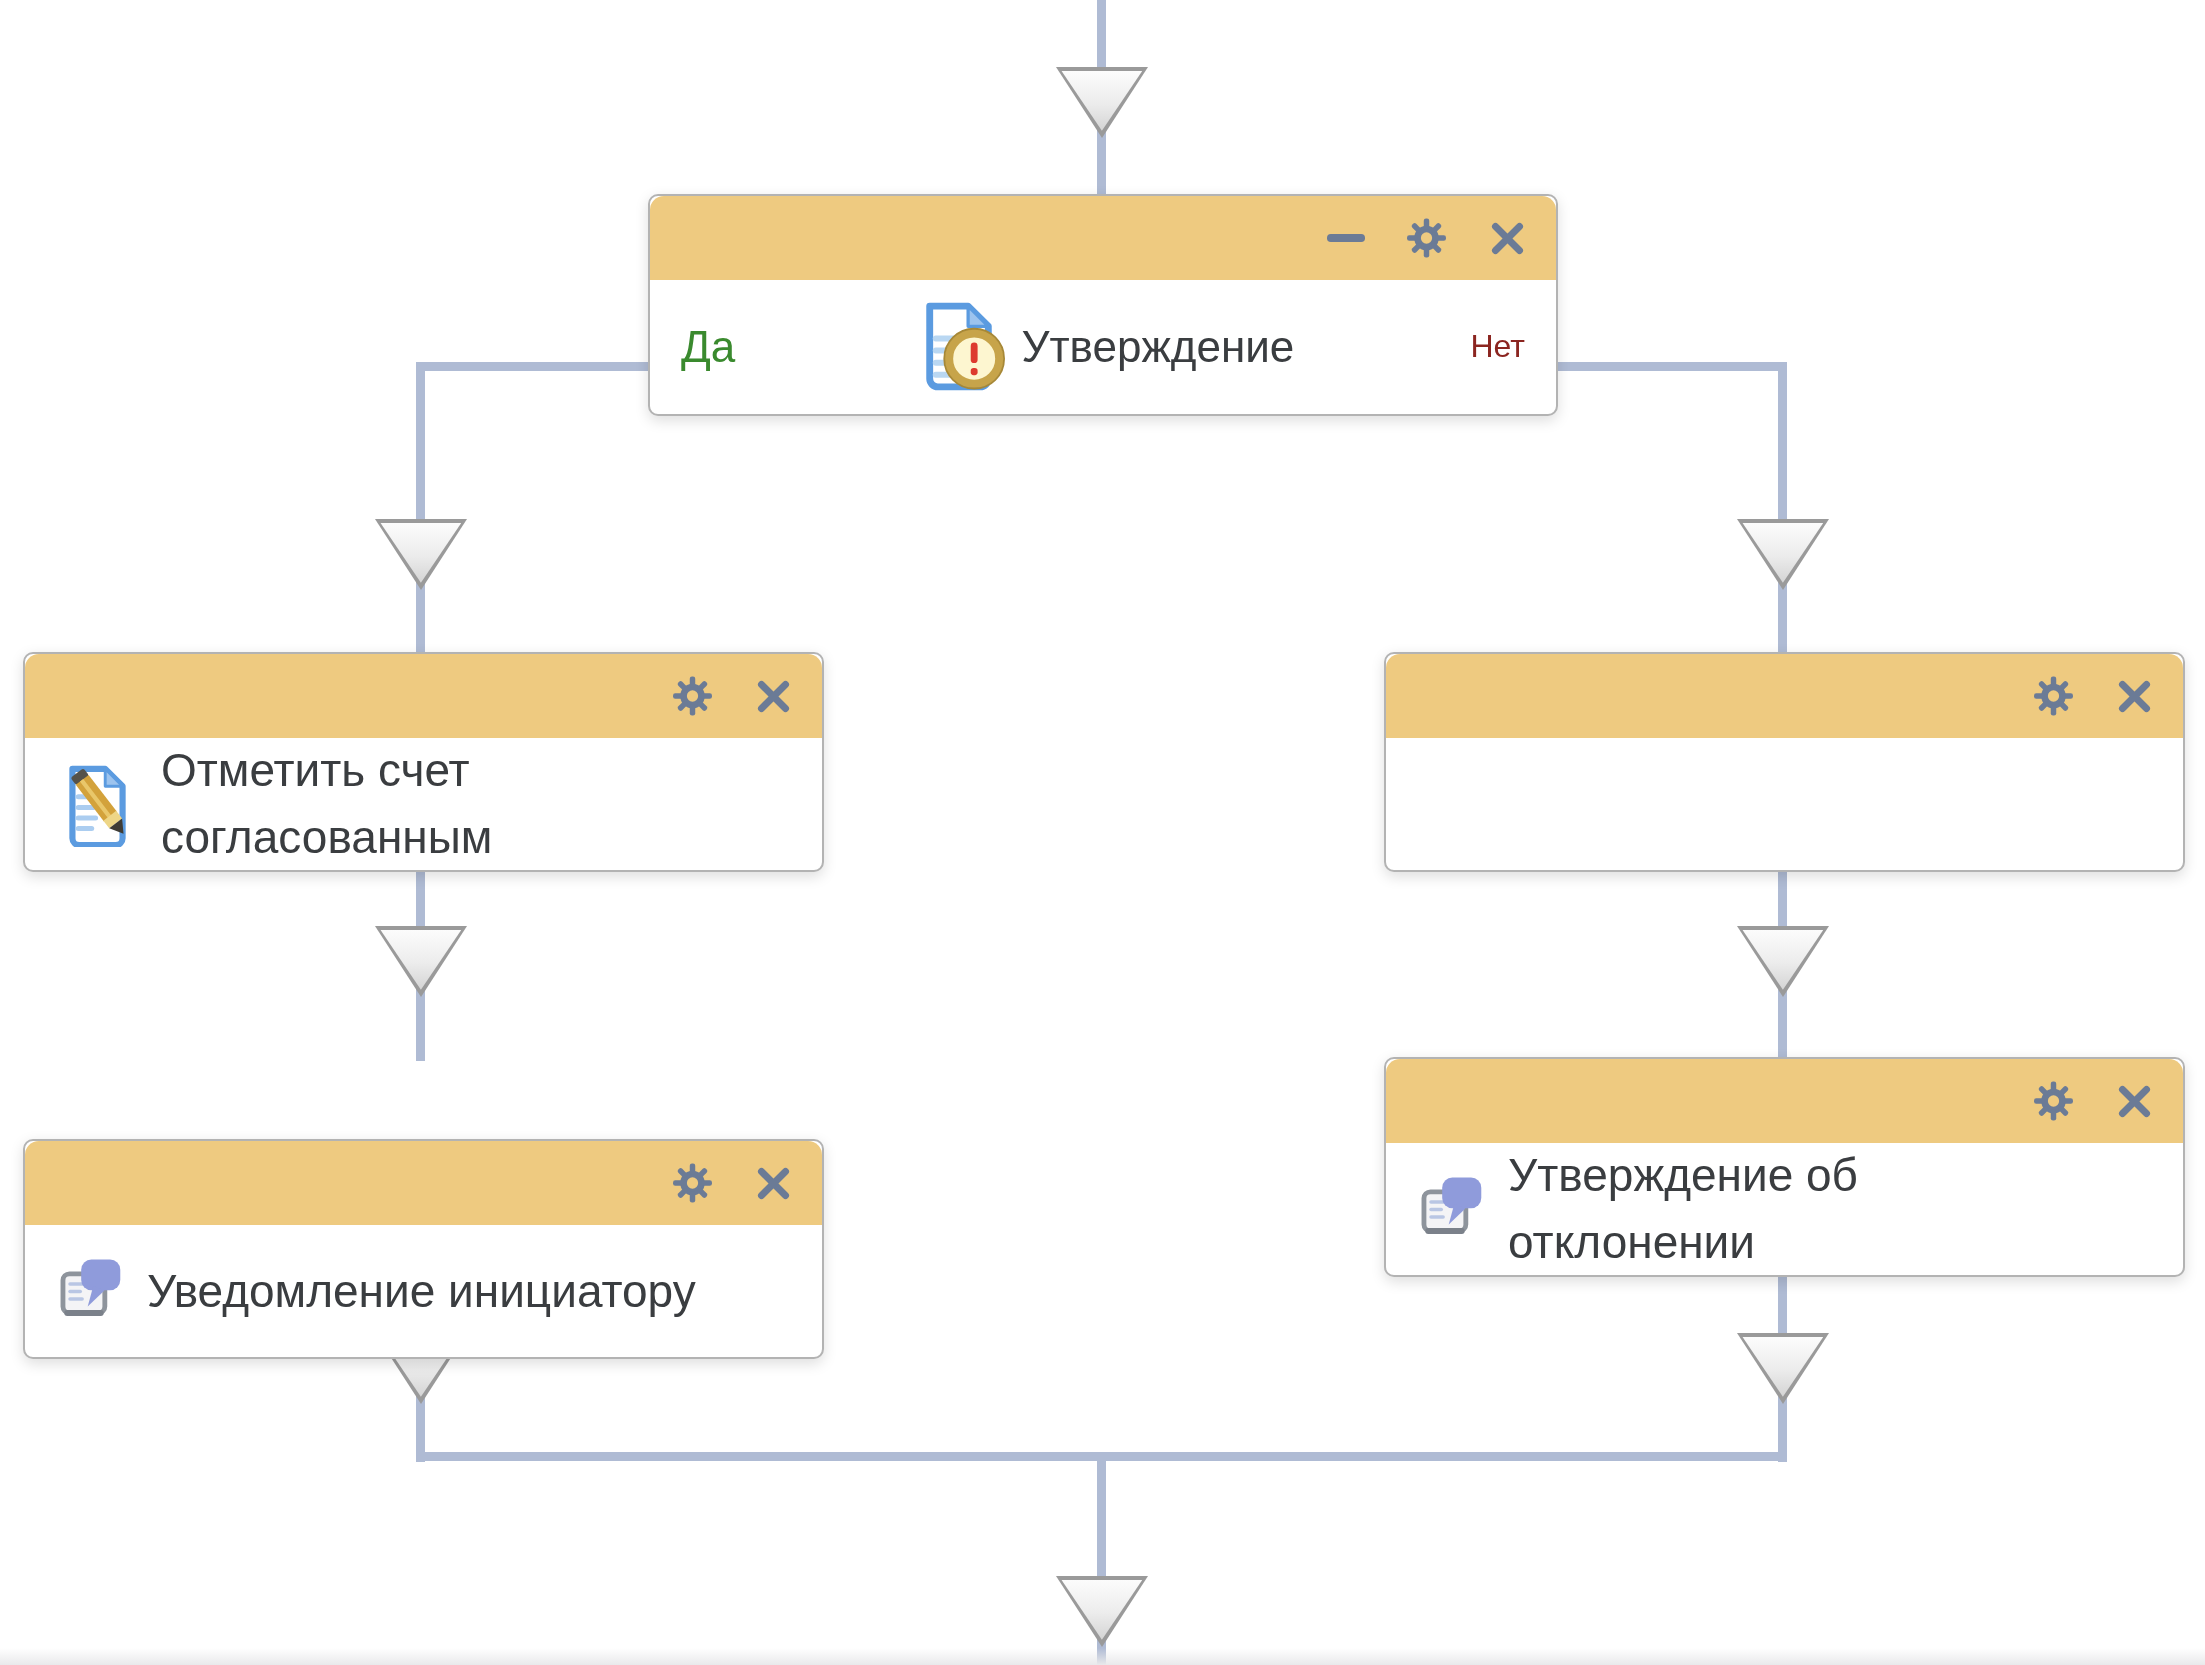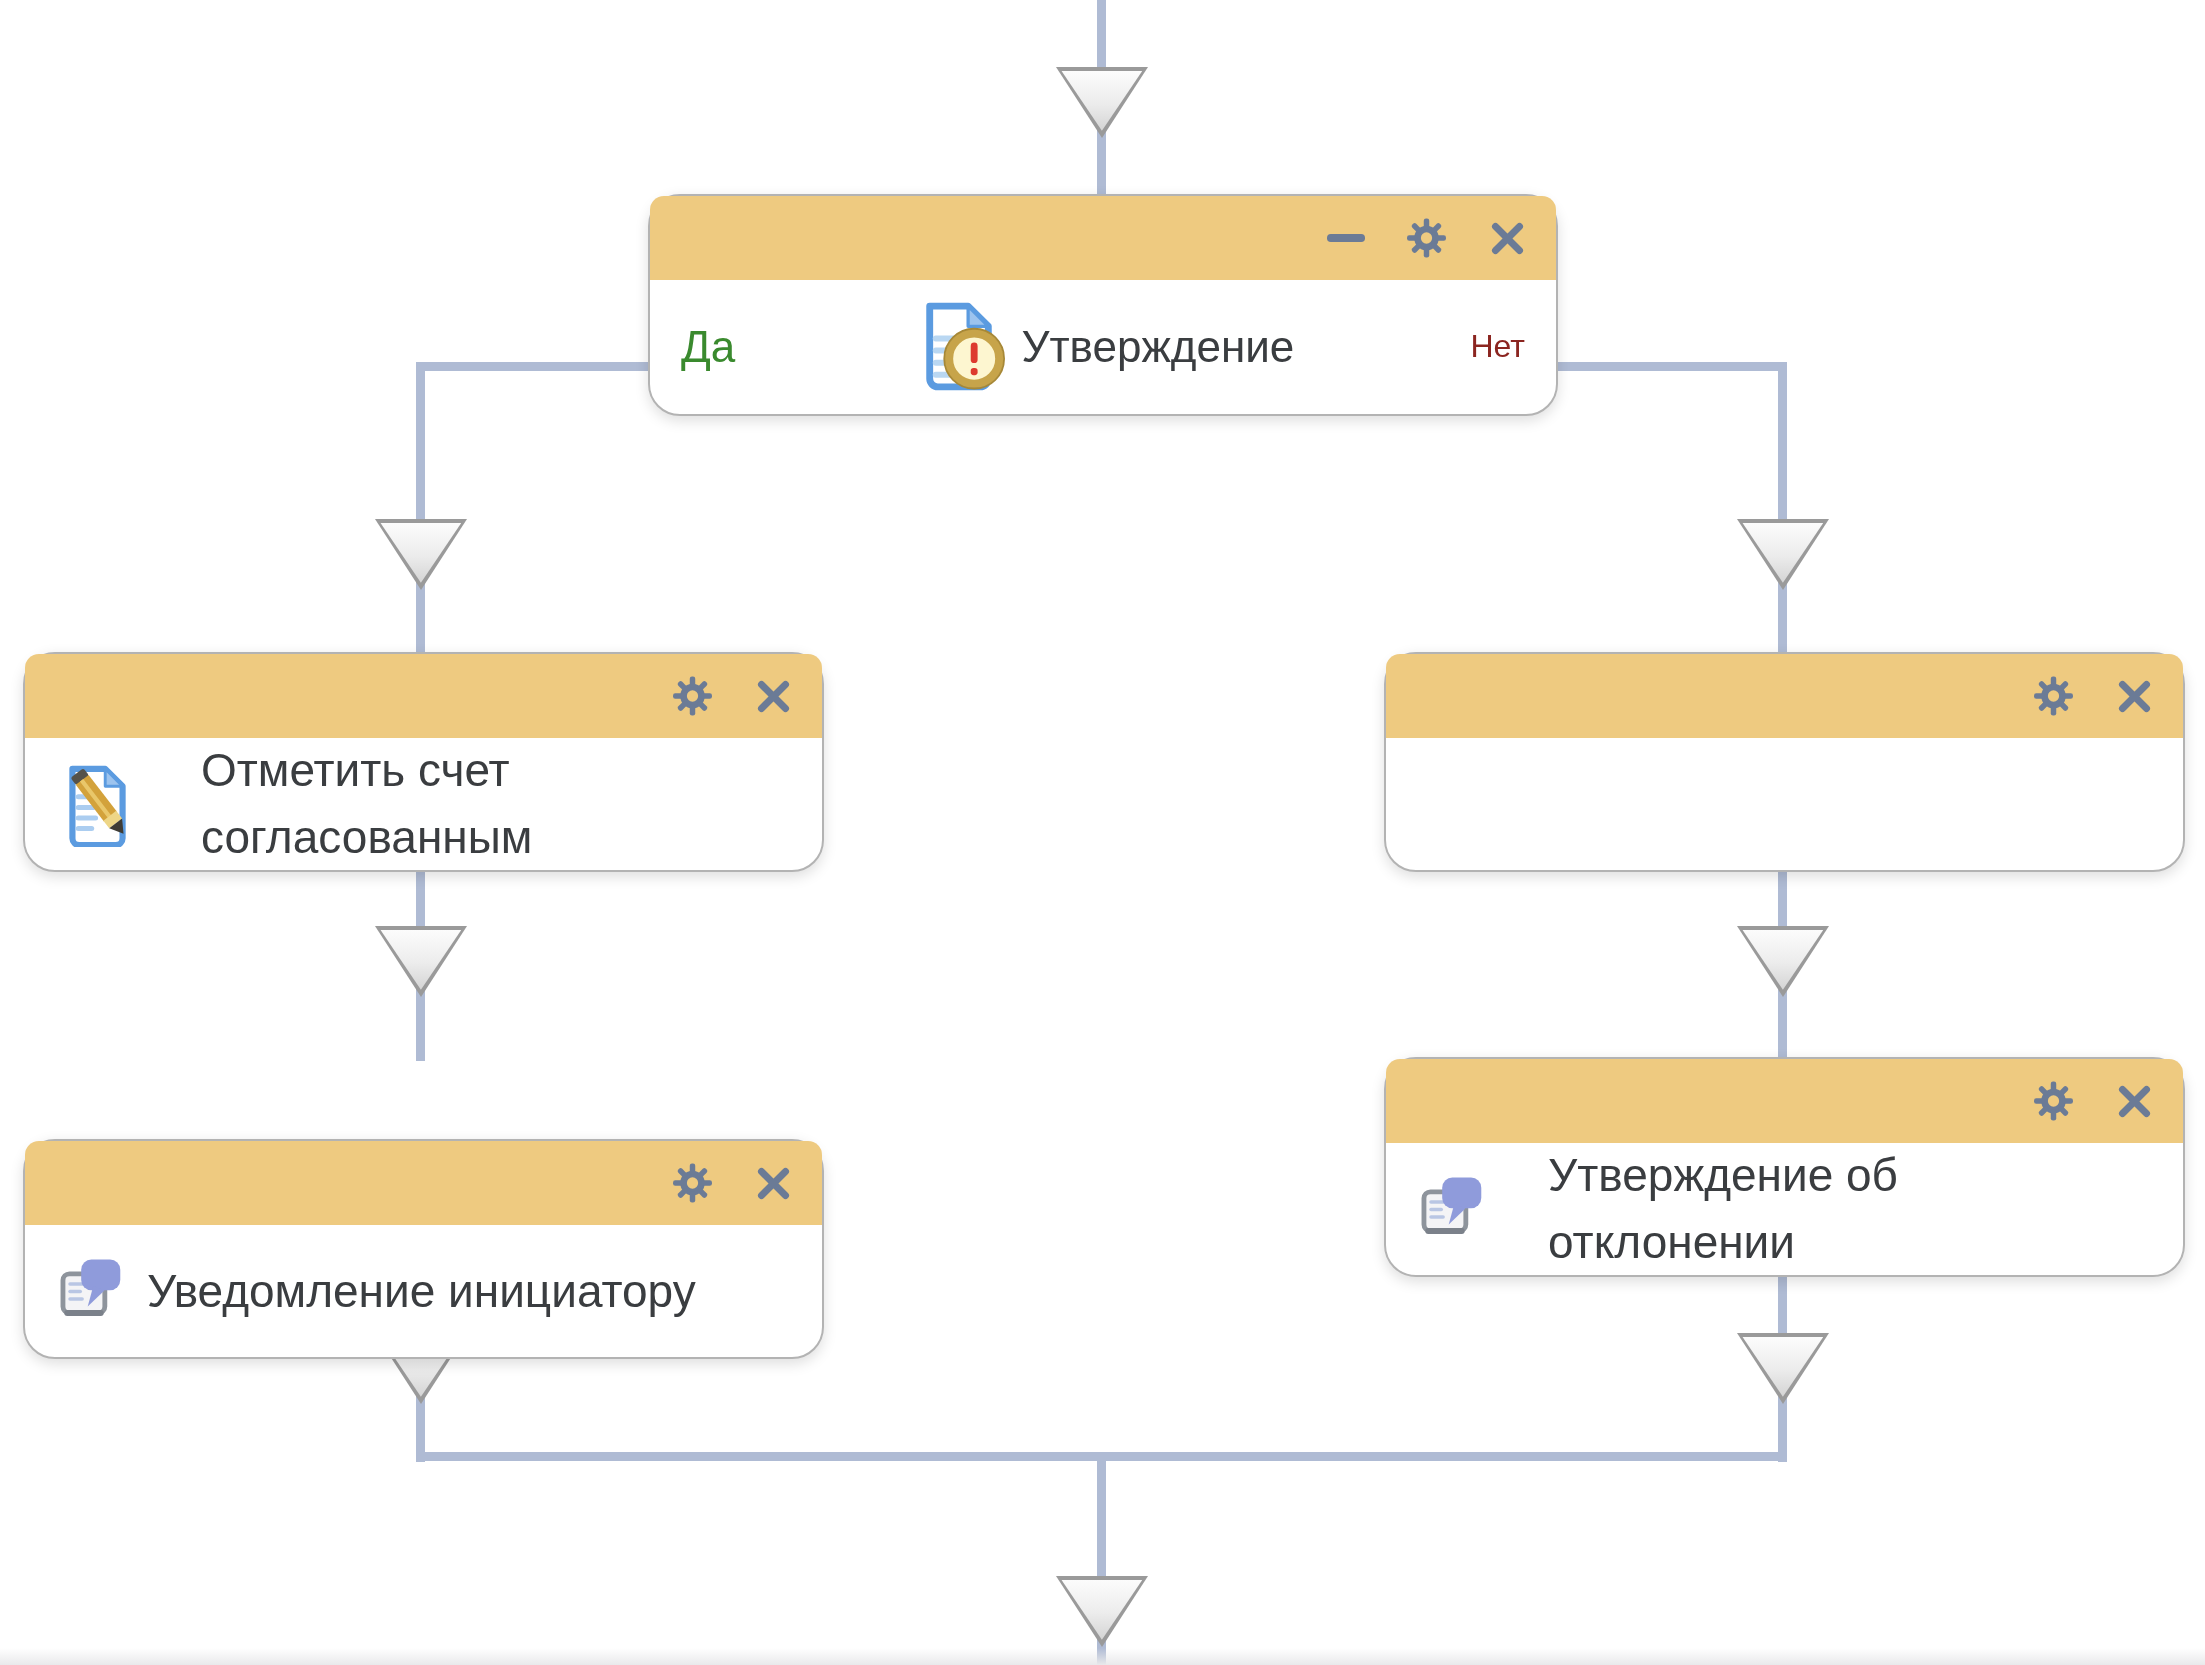--- a/index.html
+++ b/index.html
@@ -14,42 +14,42 @@
   .line{position:absolute;background:#afbbd4;}
   .arrow{position:absolute;width:92px;height:71px;}
   .arrow .t1{position:absolute;left:0;top:0;width:92px;height:71px;
     background:#9a9a9a;clip-path:polygon(0 0,100% 0,50% 100%);}
   .arrow .t2{position:absolute;left:5.4px;top:3.8px;width:81px;height:60px;
     background:linear-gradient(180deg,#fcfcfc 0%,#ececec 55%,#d4d4d4 100%);
     clip-path:polygon(0 0,100% 0,50% 100%);}
 
   
   .node{position:absolute;background:#fff;border:2.3px solid #b3b3b3;
-    border-radius:32px;box-shadow:0 4.6px 14px rgba(0,0,0,.13);}
+    border-radius:10px;box-shadow:0 4.6px 14px rgba(0,0,0,.13);}
   .node-header{height:84px;background:#eeca80;border-radius:14px 14px 0 0;
     display:flex;align-items:center;justify-content:flex-end;gap:40px;
     padding-right:28px;cursor:move;}
   .hbtn{width:41px;height:41px;display:flex;align-items:center;justify-content:center;cursor:pointer;flex:0 0 auto;}
   .minus-bar{width:38px;height:7.7px;border-radius:3.8px;background:#6b7b96;}
   .xmark{position:relative;width:41px;height:41px;}
   .xmark .b1,.xmark .b2{position:absolute;top:17.6px;left:0;width:41px;height:7px;
     border-radius:3.5px;background:#6b7b96;}
   .xmark .b1{transform:rotate(45deg);}
   .xmark .b2{transform:rotate(-45deg);}
 
   .node-body{display:flex;align-items:center;}
   .approval .node-body{height:133px;padding:0 31px;justify-content:space-between;}
   .approval-center{display:flex;align-items:center;gap:16px;}
   .action .node-body{height:132px;padding:0 21.5px 0 32px;gap:23px;}
 
   .yes-label{font-size:44px;color:#3a8a2e;white-space:nowrap;}
   .no-label{font-size:32px;color:#8b2520;white-space:nowrap;}
   .node-title{font-size:44px;color:#3a3d40;white-space:nowrap;}
   .label{font-size:46px;line-height:1.45;color:#3a3d40;max-width:644px;}
-  .label.wrap{max-width:537px;margin-left:40px;}
+  .label.wrap{max-width:537px;}
   .icon{flex:0 0 auto;display:flex;align-items:center;justify-content:center;}
 
   .bottom-fade{position:absolute;left:0;bottom:0;width:2205px;height:17px;
     background:linear-gradient(180deg,rgba(233,233,235,0) 0%,#e9e9eb 100%);}
 </style>
 </head>
 <body>
 
 <div class="canvas">
 

